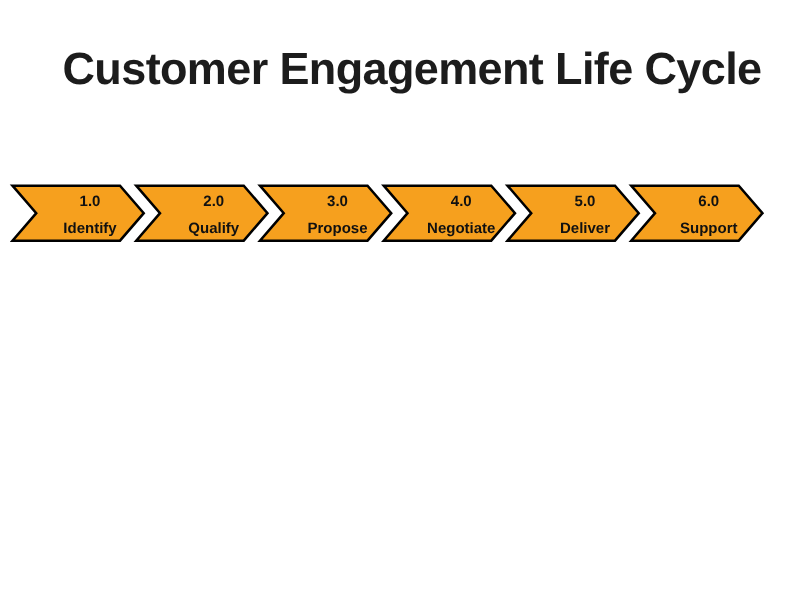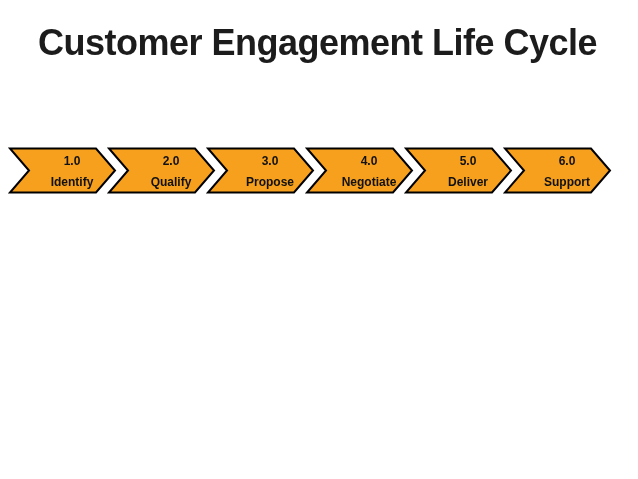--- a/index.html
+++ b/index.html
@@ -16,21 +16,21 @@
   }
   .slide {
     position: absolute;
     inset: 0;
     background: #ffffff;
   }
   .slide-title {
     position: absolute;
     left: 34px;
     top: 18px;
-    margin: 4px;
+    margin: 16px;
     font-size: 36px;
     font-weight: 600;
     letter-spacing: -0.5px;
     color: #1c1c1c;
     white-space: nowrap;
     font-family: "Liberation Sans", sans-serif;
   }
   .chevron-band {
     position: absolute;
     left: 0;

